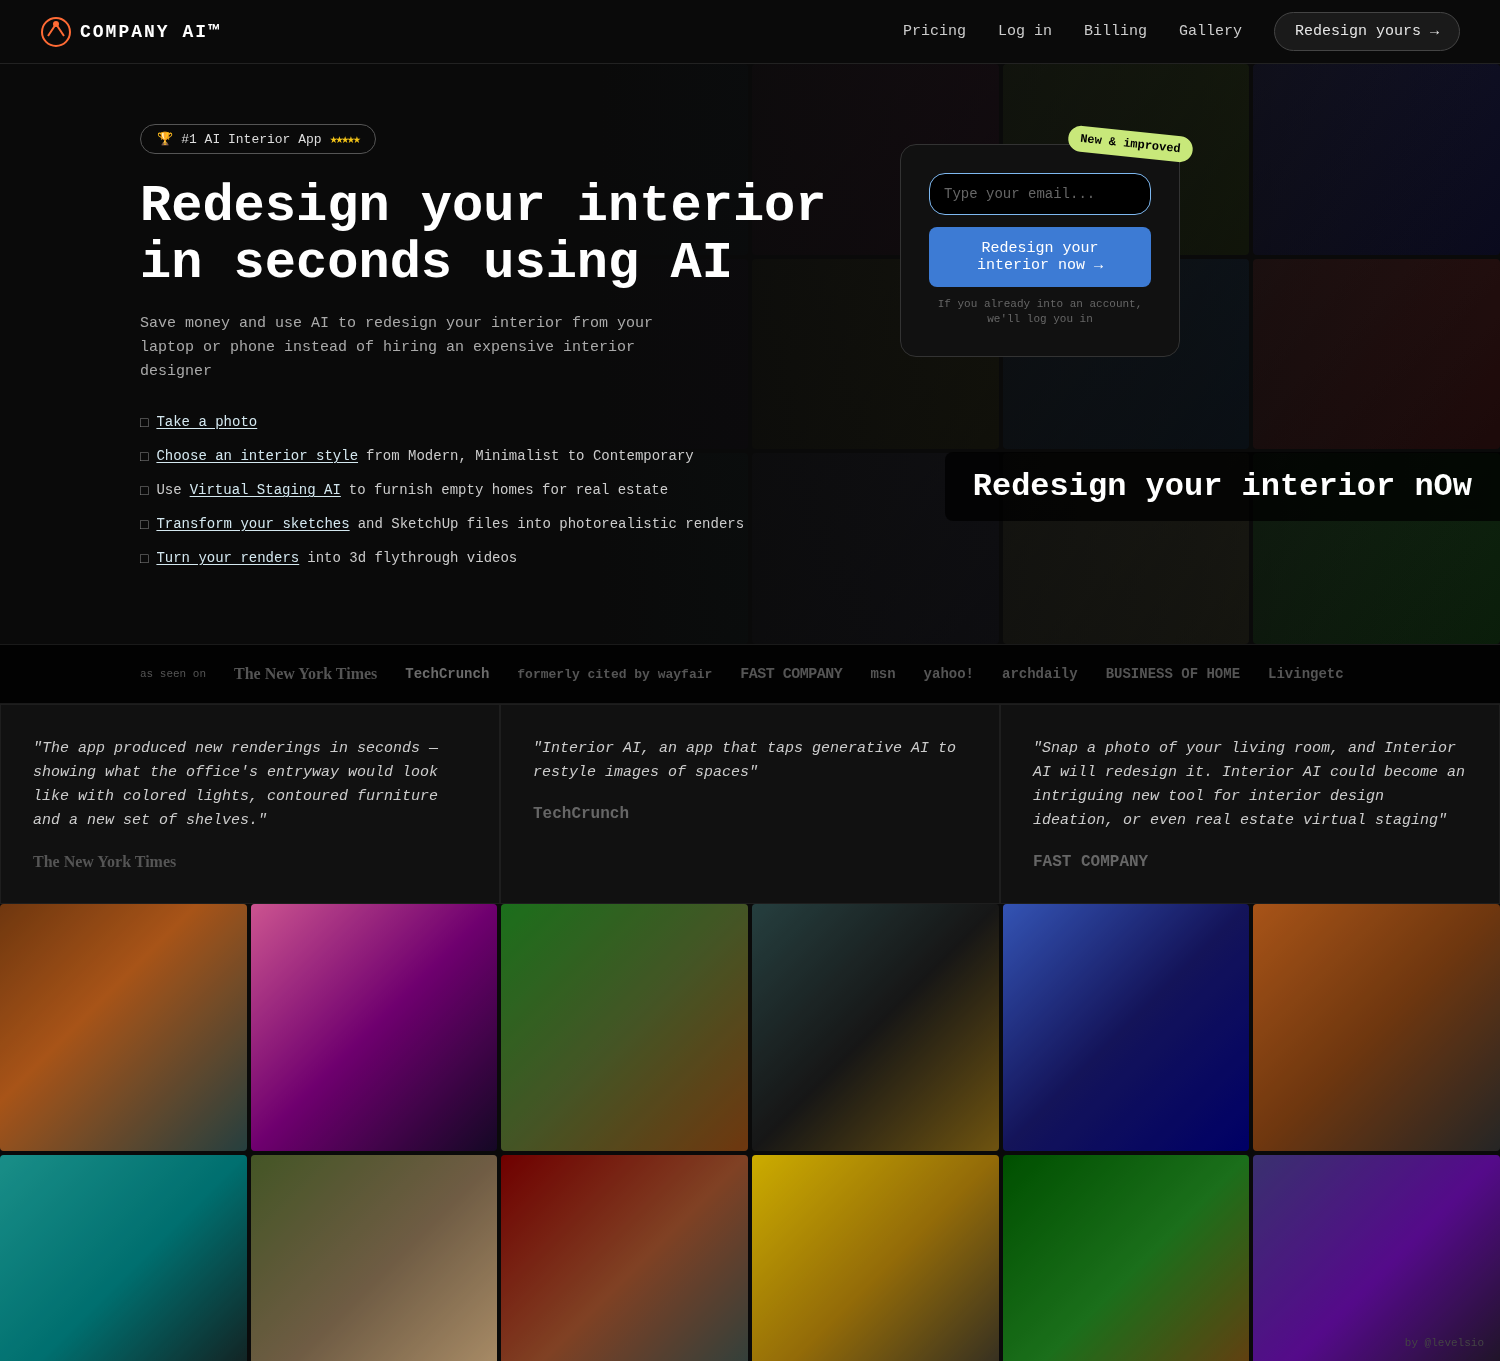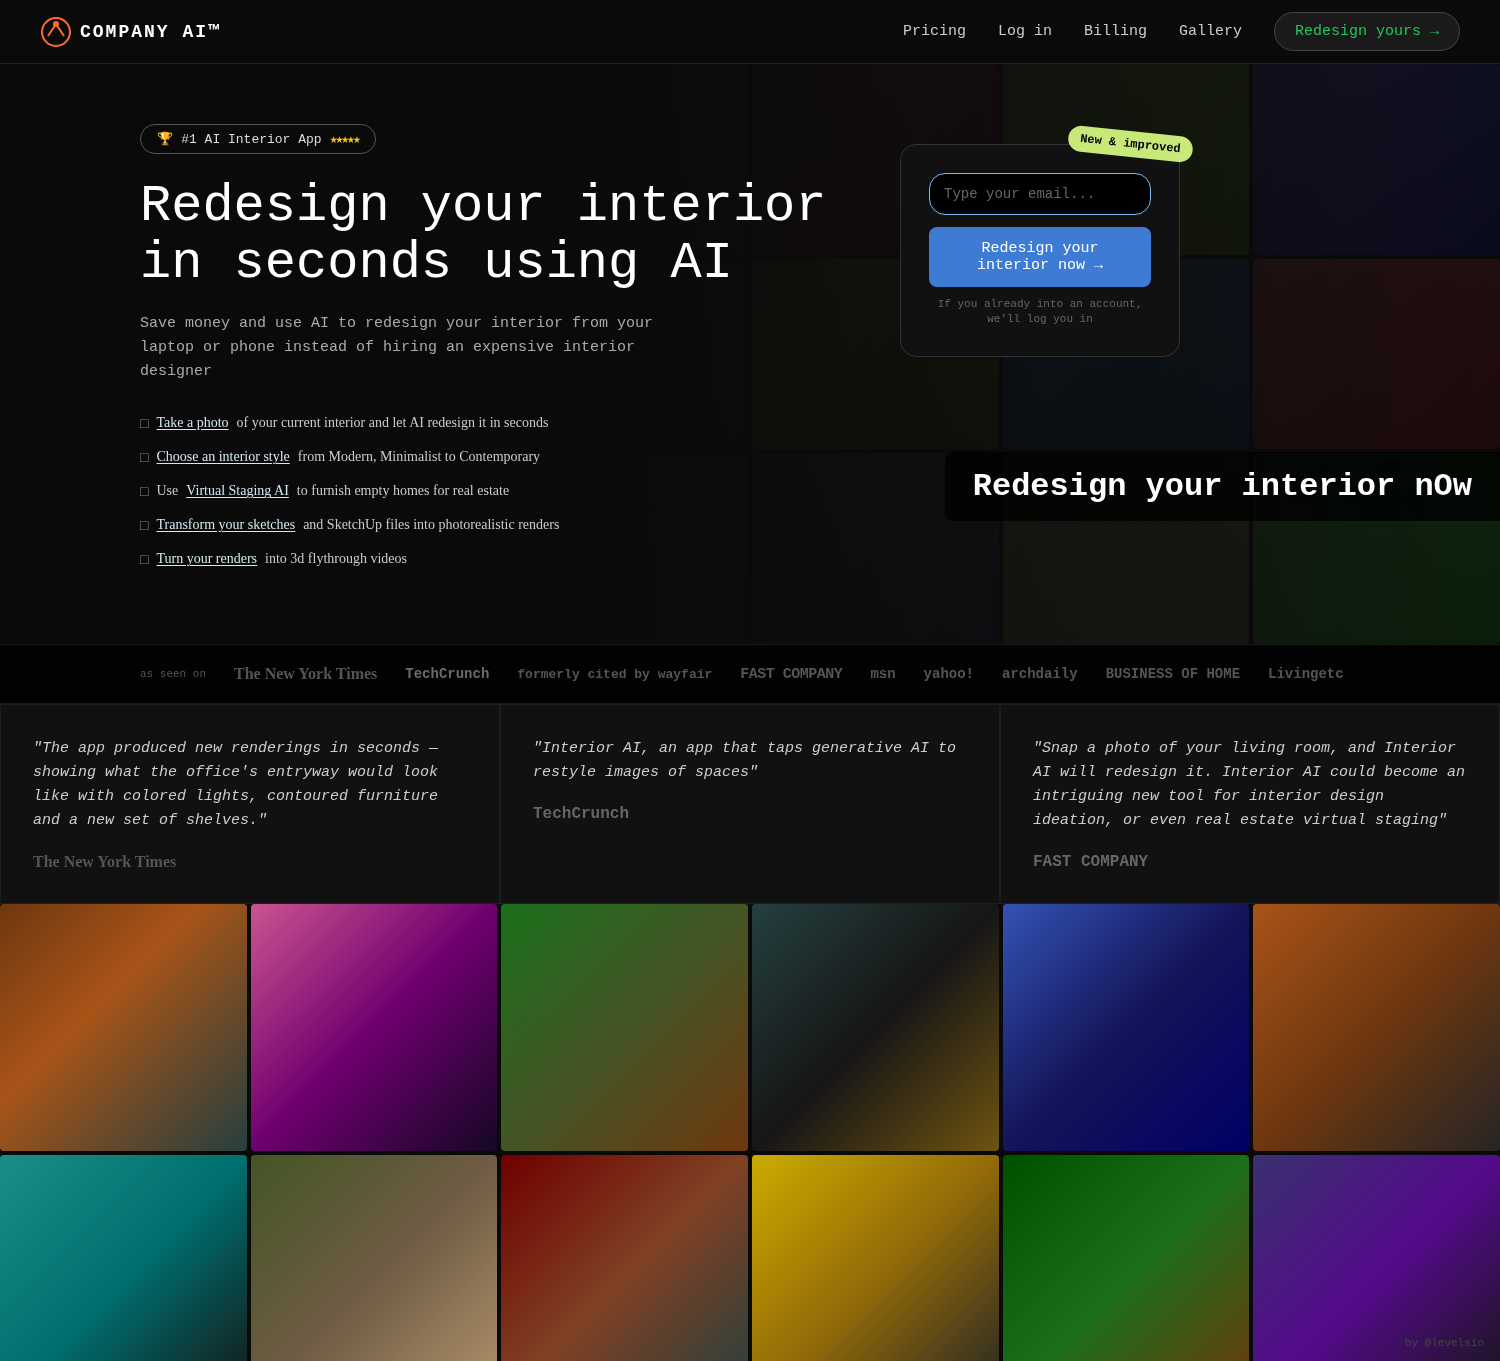--- a/index.html
+++ b/index.html
@@ -43,21 +43,21 @@
     }
     .nav-link {
       color: #ccc;
       text-decoration: none;
       font-size: 15px;
       cursor: pointer;
     }
     .nav-cta {
       background: #1a1a1a;
       border: 1px solid #444;
-      color: #22c55e;
+      color: #e5e5e5;
       padding: 10px 20px;
       border-radius: 24px;
       cursor: pointer;
       font-size: 15px;
       font-family: inherit;
       display: flex;
       align-items: center;
       gap: 6px;
     }
 
@@ -117,21 +117,21 @@
       border: 1px solid #555;
       border-radius: 50px;
       padding: 6px 16px;
       margin-bottom: 24px;
       font-size: 13px;
       color: #ddd;
     }
     .badge-stars { color: #f5c518; letter-spacing: -2px; }
     .hero-title {
       font-size: 52px;
-      font-weight: normal;
+      font-weight: bold;
       line-height: 1.1;
       color: #fff;
       margin-bottom: 20px;
       font-family: 'Courier New', monospace;
     }
     .hero-subtitle {
       font-size: 15px;
       color: #aaa;
       line-height: 1.6;
       margin-bottom: 28px;
@@ -142,21 +142,20 @@
       margin-bottom: 24px;
     }
     .feature-list li {
       display: flex;
       align-items: flex-start;
       gap: 8px;
       margin-bottom: 12px;
       font-size: 14px;
       color: #ccc;
       line-height: 1.5;
-      font-family: Liberation Serif, serif;
     }
     .feature-list li::before {
       content: '□';
       color: #888;
       flex-shrink: 0;
       margin-top: 1px;
     }
     .feature-list a {
       color: #d4e8f0;
       text-decoration: underline;
@@ -401,21 +400,20 @@
     <h1 class="hero-title">
       <span>Redesign your interior</span><br>
       <span>in seconds using AI</span>
     </h1>
 
     <p class="hero-subtitle">Save money and use AI to redesign your interior from your laptop or phone instead of hiring an expensive interior designer</p>
 
     <ul class="feature-list">
       <li>
         <a>Take a photo</a>
-        <span> of your current interior and let AI redesign it in seconds</span>
       </li>
       <li>
         <a>Choose an interior style</a>
         <span> from Modern, Minimalist to Contemporary</span>
       </li>
       <li>
         <span>Use </span>
         <a>Virtual Staging AI</a>
         <span> to furnish empty homes for real estate</span>
       </li>

